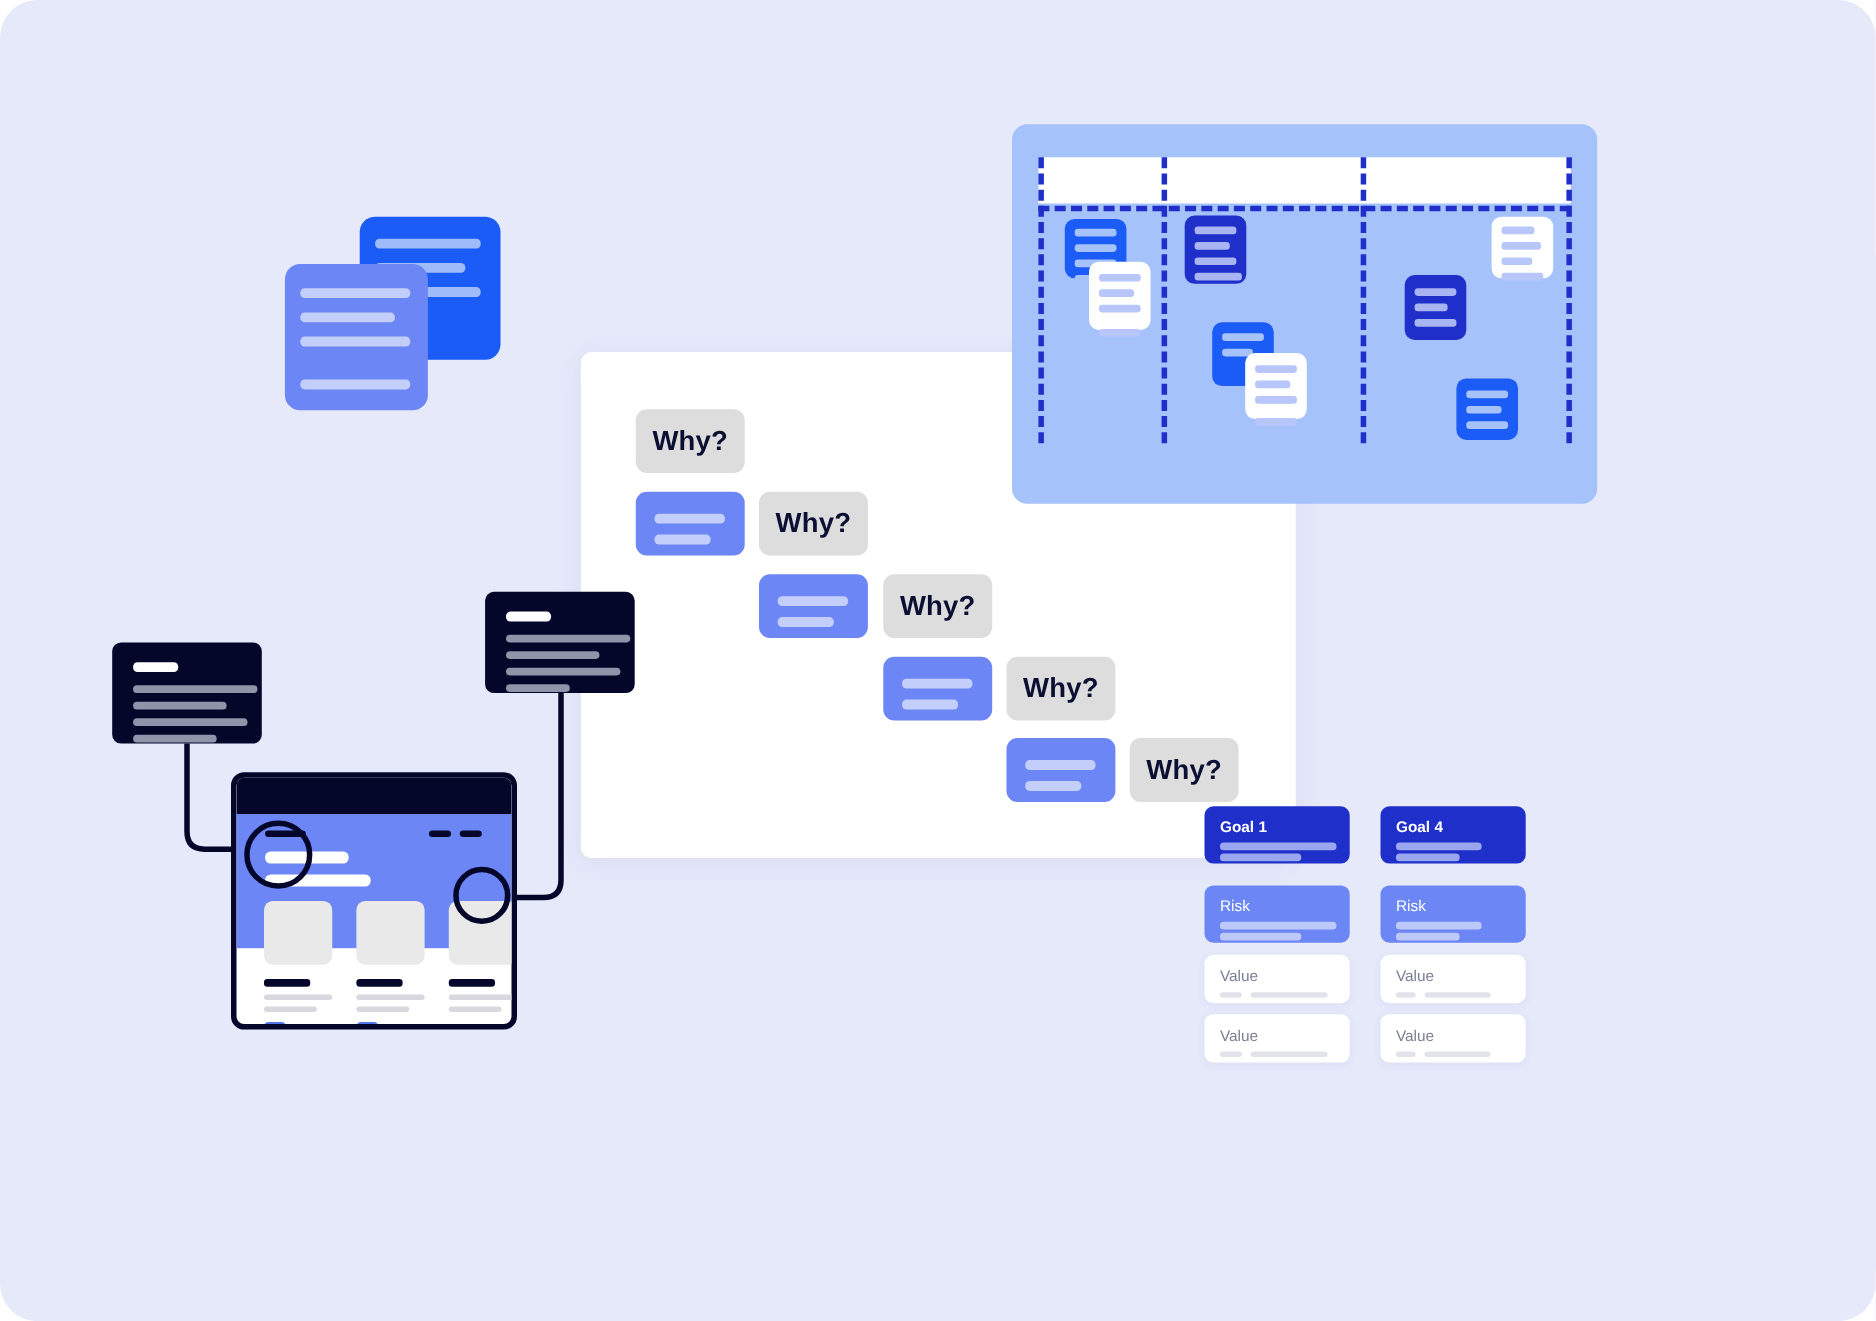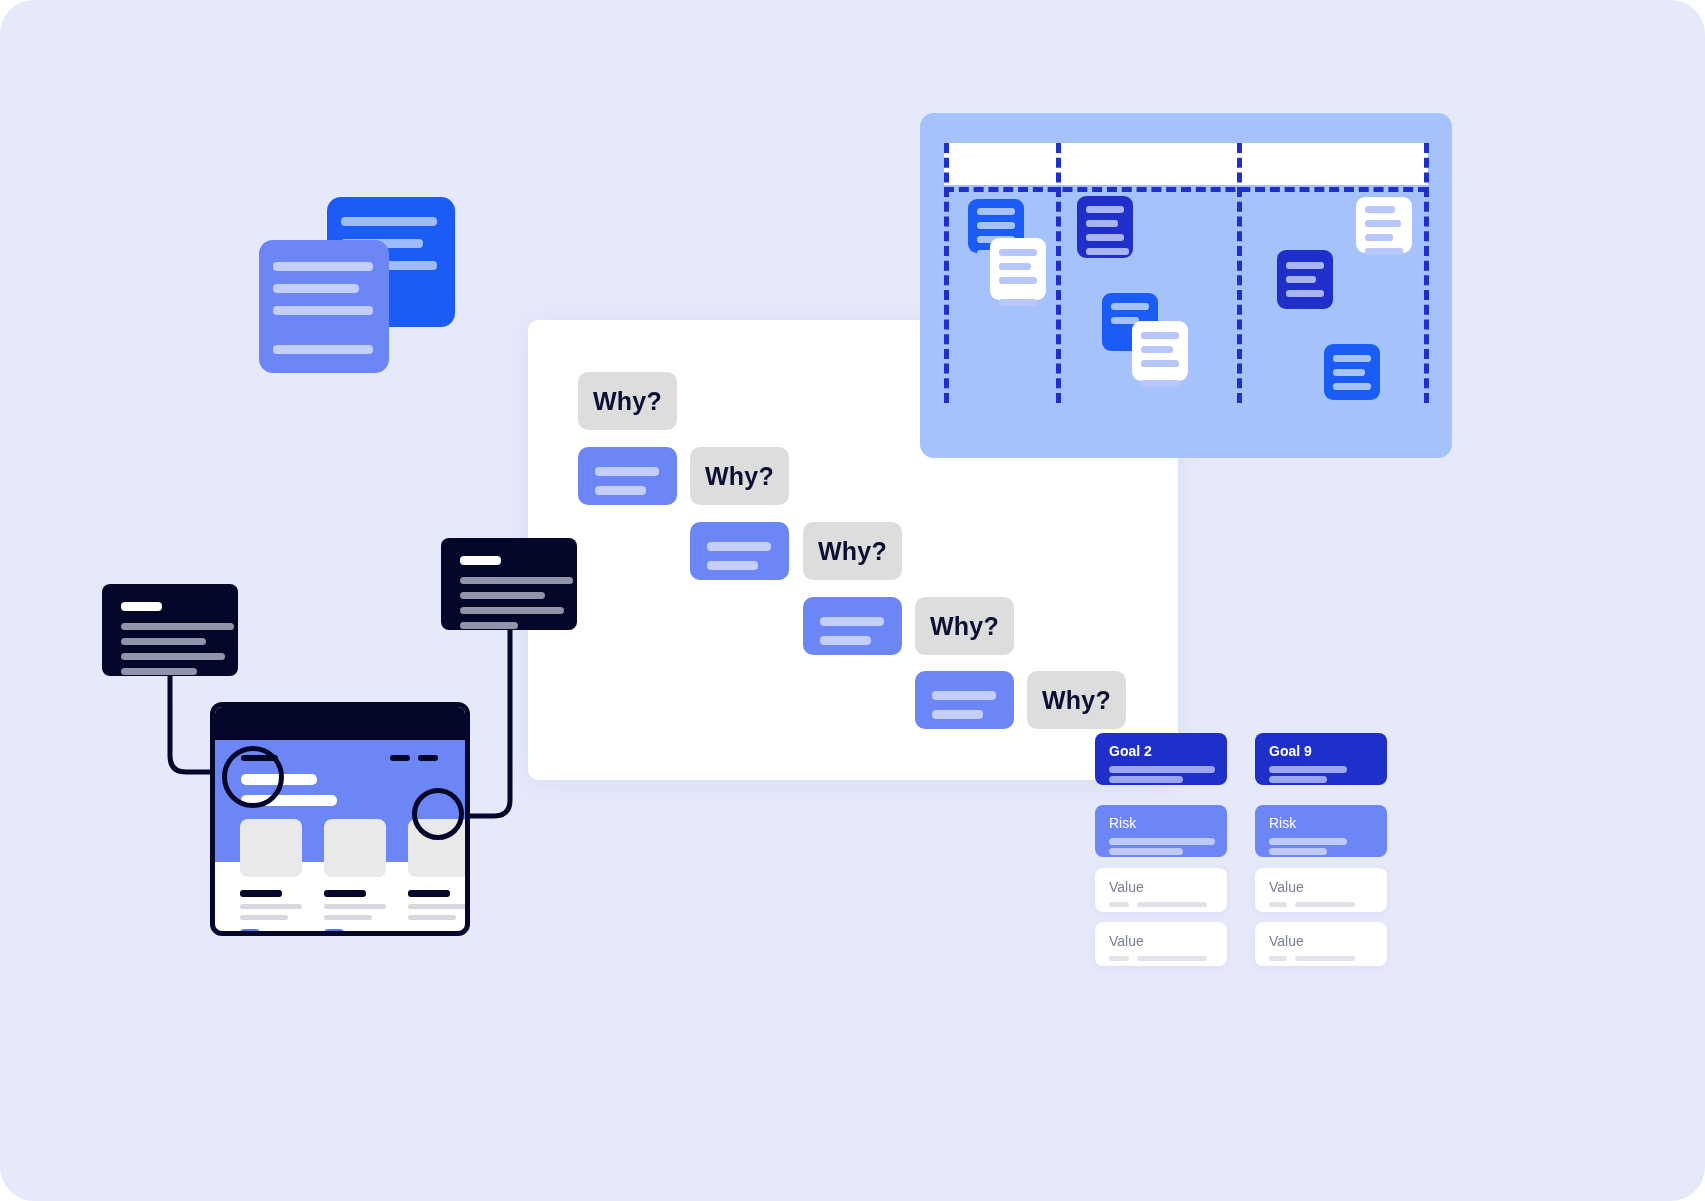--- a/index.html
+++ b/index.html
@@ -195,42 +195,42 @@
       <div class="bar" style="width:38px;background:#a9b4f3;margin-top:7px;"></div>
     </div>
     <div class="ksticky" style="left:404px;top:231px;width:56px;height:56px;background:#1a5cf5;">
       <div class="bar" style="width:38px;background:#a5c2fb;margin-top:11px;"></div>
       <div class="bar" style="width:32px;background:#a5c2fb;margin-top:7px;"></div>
       <div class="bar" style="width:38px;background:#a5c2fb;margin-top:7px;"></div>
     </div>
   </div>
 
   <div class="gcard" style="left:1095px;top:733px;width:132px;height:52px;background:#1f2fc9;">
-    <span class="title" style="color:#ffffff;">Goal 2</span>
+    <span class="title" style="color:#ffffff;">Goal 1</span>
     <span class="bar" style="top:33px;width:106px;background:#9aa6ef;"></span>
     <span class="bar" style="top:43px;width:74px;background:#9aa6ef;"></span>
   </div>
   <div class="gcard" style="left:1095px;top:805px;width:132px;height:52px;background:#6c86f5;">
     <span class="title" style="color:#ffffff;font-weight:normal;">Risk</span>
     <span class="bar" style="top:33px;width:106px;background:#bcc9f9;"></span>
     <span class="bar" style="top:43px;width:74px;background:#bcc9f9;"></span>
   </div>
   <div class="vcard" style="left:1095px;top:868px;width:132px;height:44px;">
     <span class="vtitle">Value</span>
     <span class="bar" style="left:14px;top:34px;width:20px;"></span>
     <span class="bar" style="left:42px;top:34px;width:70px;"></span>
   </div>
   <div class="vcard" style="left:1095px;top:922px;width:132px;height:44px;">
     <span class="vtitle">Value</span>
     <span class="bar" style="left:14px;top:34px;width:20px;"></span>
     <span class="bar" style="left:42px;top:34px;width:70px;"></span>
   </div>
 
   <div class="gcard" style="left:1255px;top:733px;width:132px;height:52px;background:#1f2fc9;">
-    <span class="title" style="color:#ffffff;">Goal 9</span>
+    <span class="title" style="color:#ffffff;">Goal 4</span>
     <span class="bar" style="top:33px;width:78px;background:#9aa6ef;"></span>
     <span class="bar" style="top:43px;width:58px;background:#9aa6ef;"></span>
   </div>
   <div class="gcard" style="left:1255px;top:805px;width:132px;height:52px;background:#6c86f5;">
     <span class="title" style="color:#ffffff;font-weight:normal;">Risk</span>
     <span class="bar" style="top:33px;width:78px;background:#bcc9f9;"></span>
     <span class="bar" style="top:43px;width:58px;background:#bcc9f9;"></span>
   </div>
   <div class="vcard" style="left:1255px;top:868px;width:132px;height:44px;">
     <span class="vtitle">Value</span>

